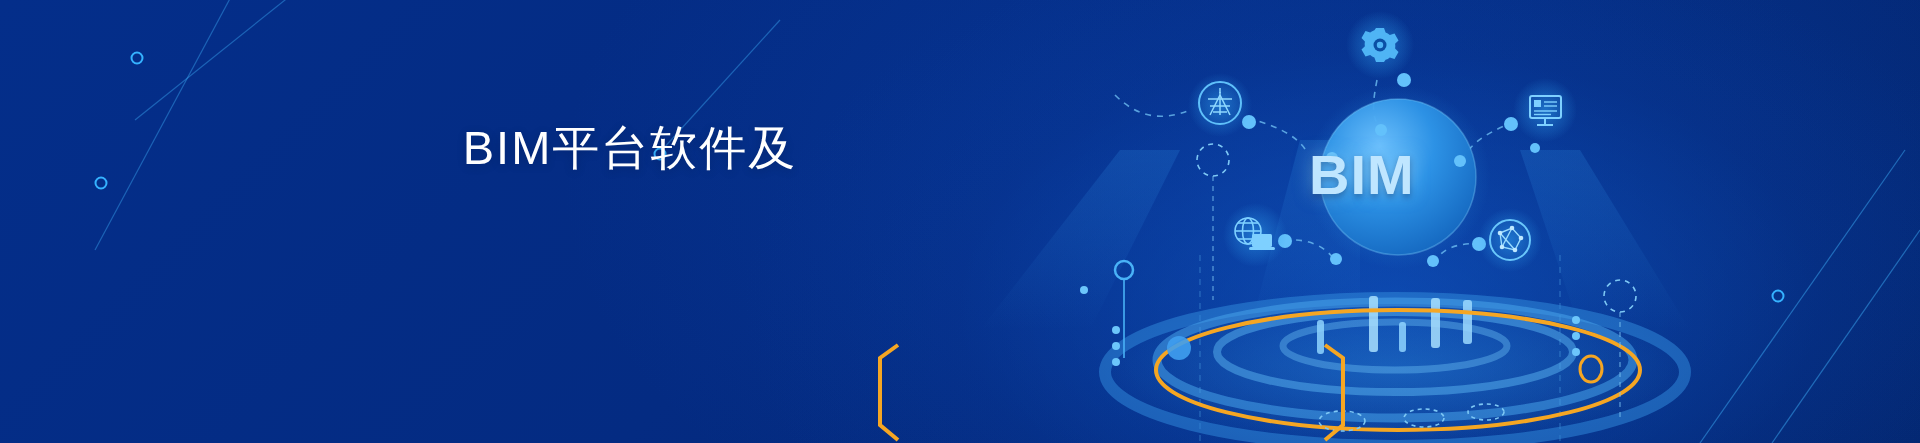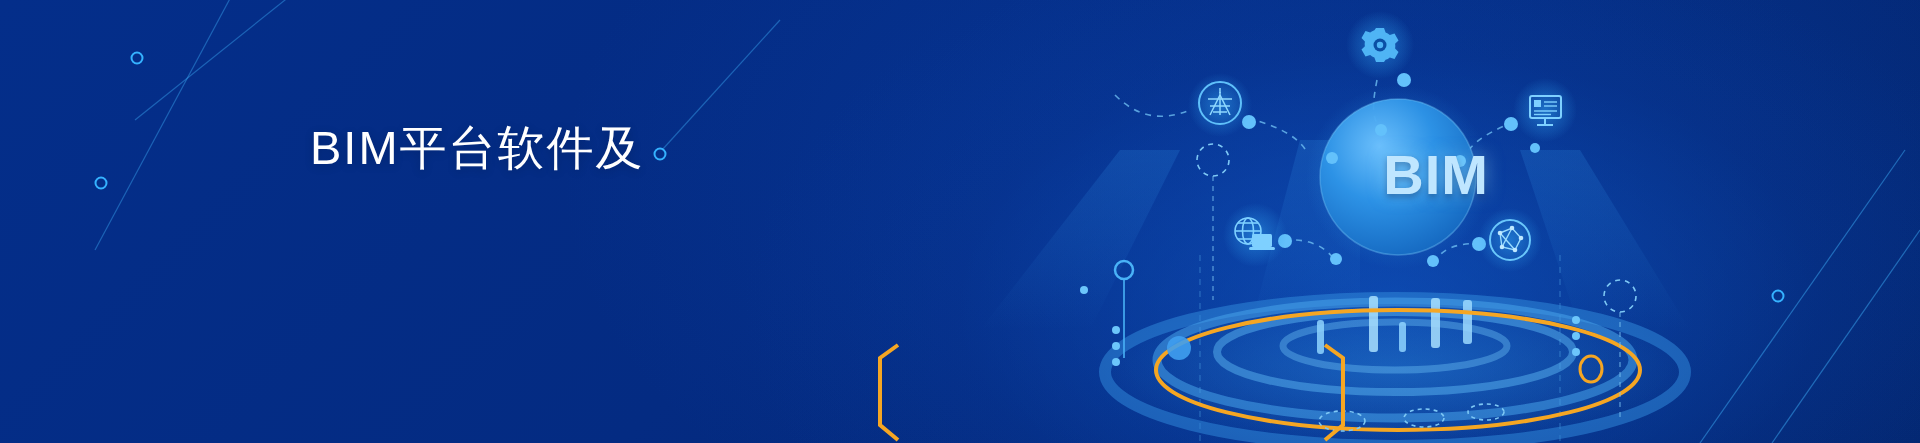--- a/index.html
+++ b/index.html
@@ -12,30 +12,31 @@
       linear-gradient(135deg,#042e8a 0%,#042b82 45%,#03266f 100%);
   }
   .layer{position:absolute;inset:0;}
   svg{display:block;}
 
   
   .headline{
     position:absolute;left:310px;top:112px;width:640px;
     color:#ffffff;font-weight:400;letter-spacing:2px;
     text-shadow:0 2px 10px rgba(0,0,0,0.18);
+    text-align:center;
   }
   .headline .line{
     font-size:46px;line-height:72px;white-space:nowrap;
   }
   .headline .line1{font-size:47px;}
   .headline .line2{font-size:47px;}
 
   
   .bim-label{
-    position:absolute;left:1309px;top:142px;width:180px;text-align:right;
+    position:absolute;left:1309px;top:142px;width:180px;text-align:left;
     font-size:56px;font-weight:700;letter-spacing:1px;
     color:#bfe6ff;
     text-shadow:0 0 18px rgba(150,220,255,0.55),0 3px 6px rgba(0,20,70,0.45);
     pointer-events:none;
   }
 </style>
 </head>
 <body>
 
 <div class="banner">

